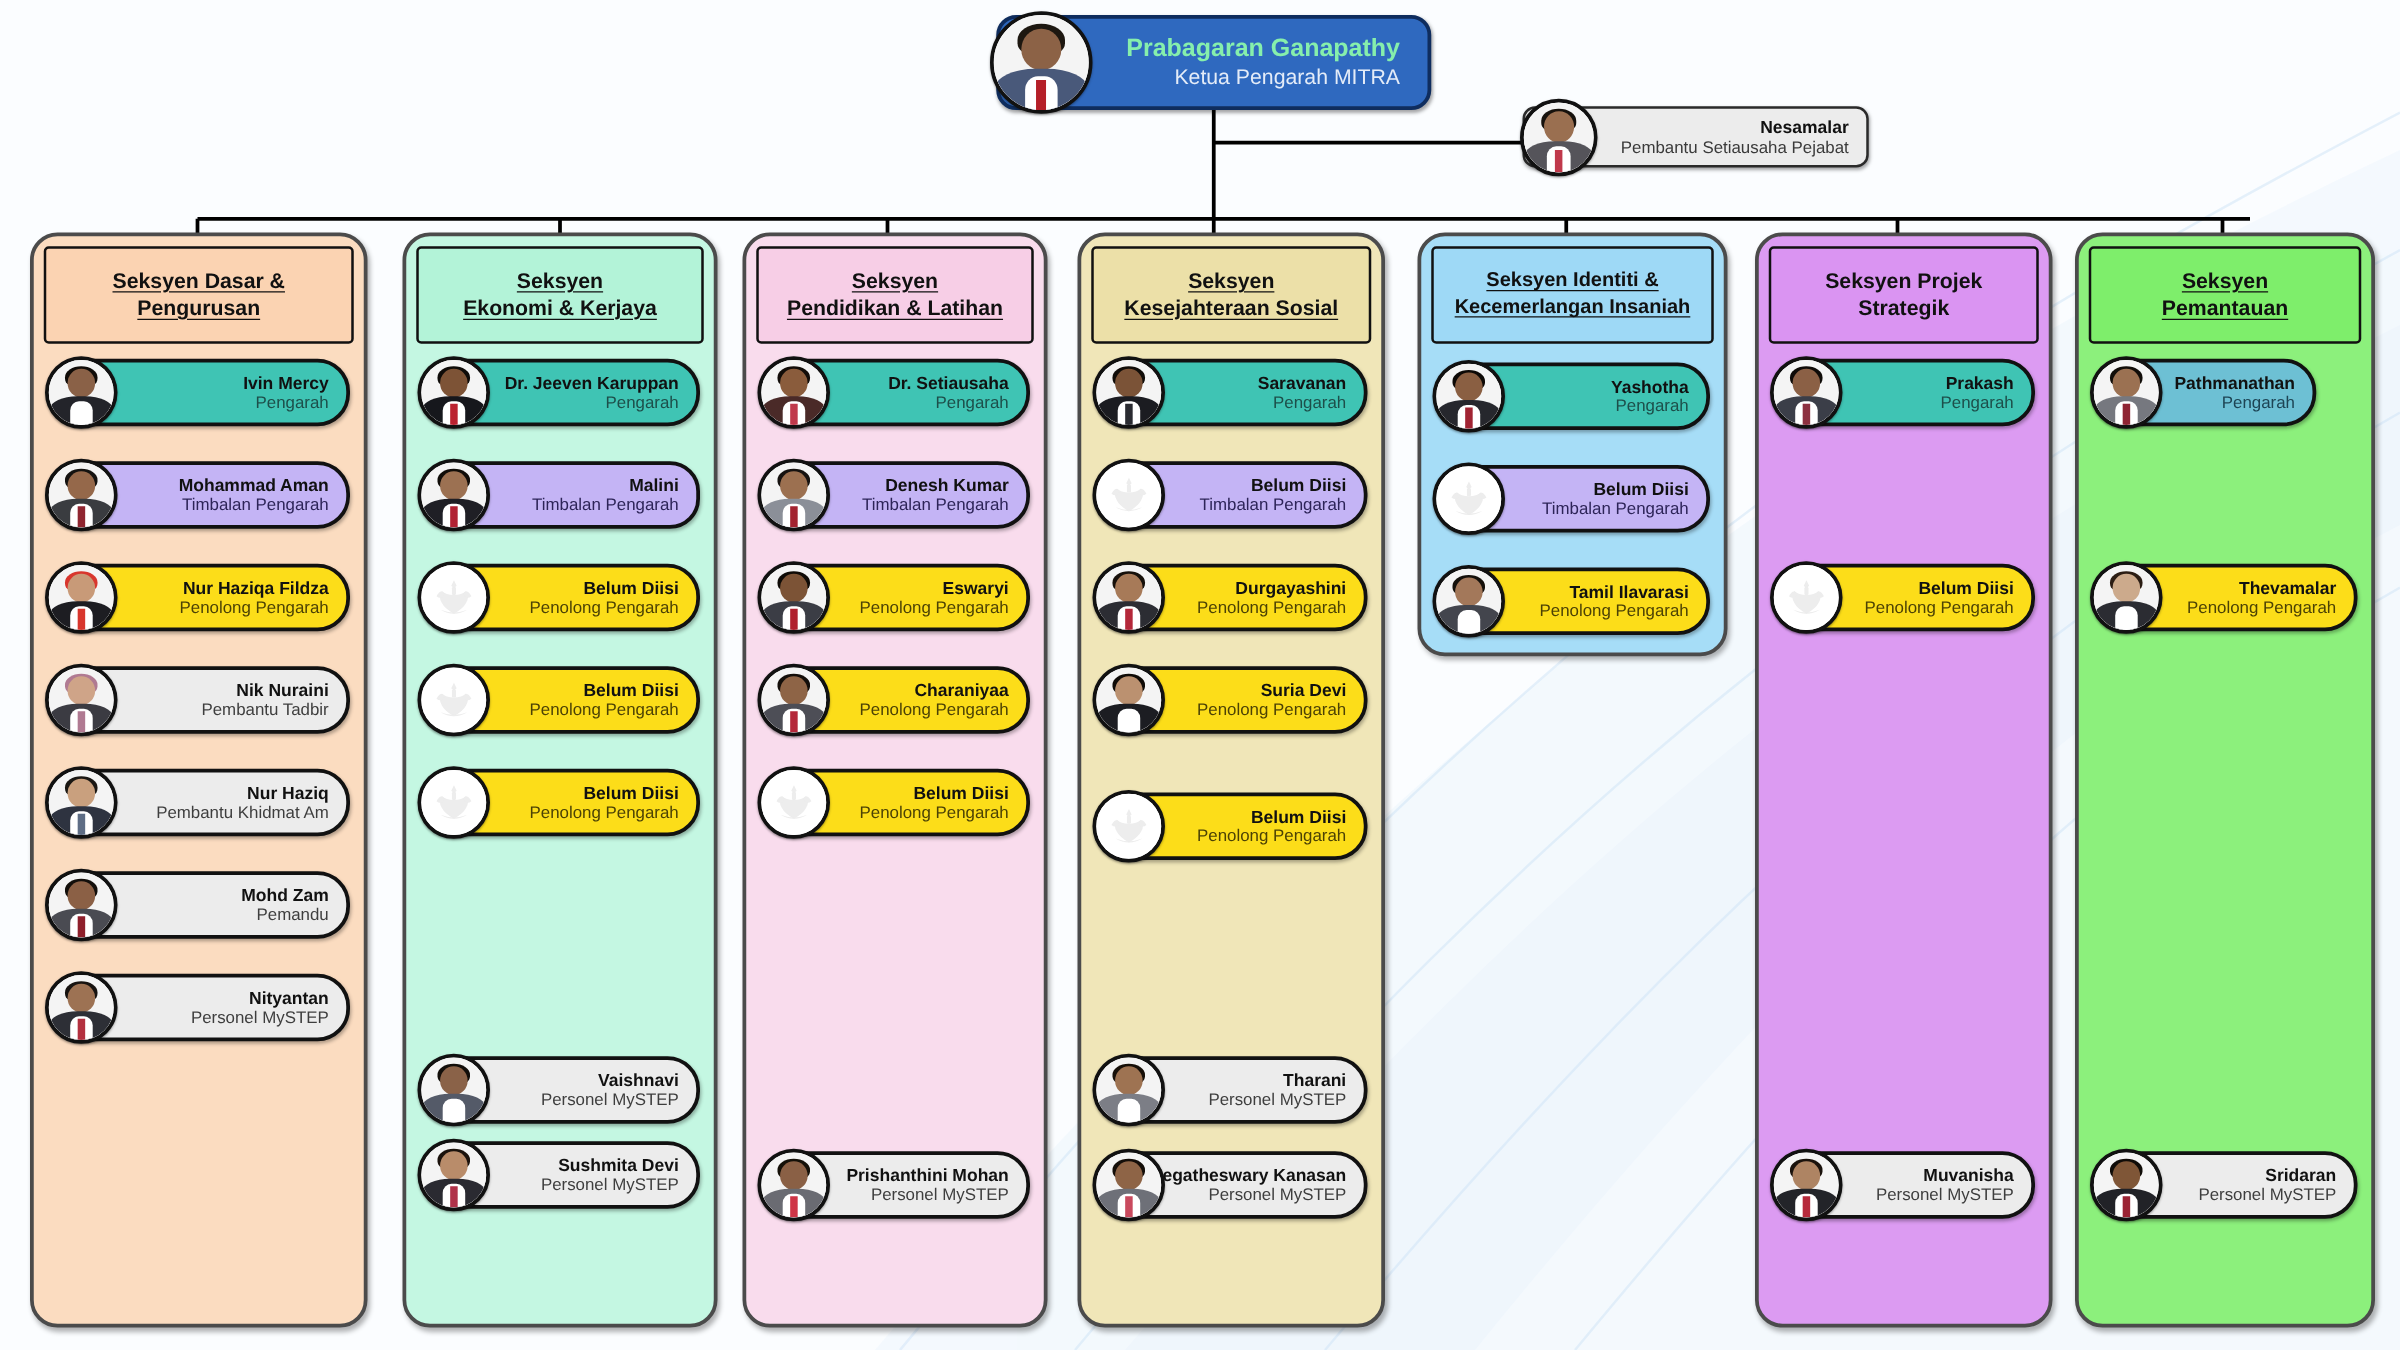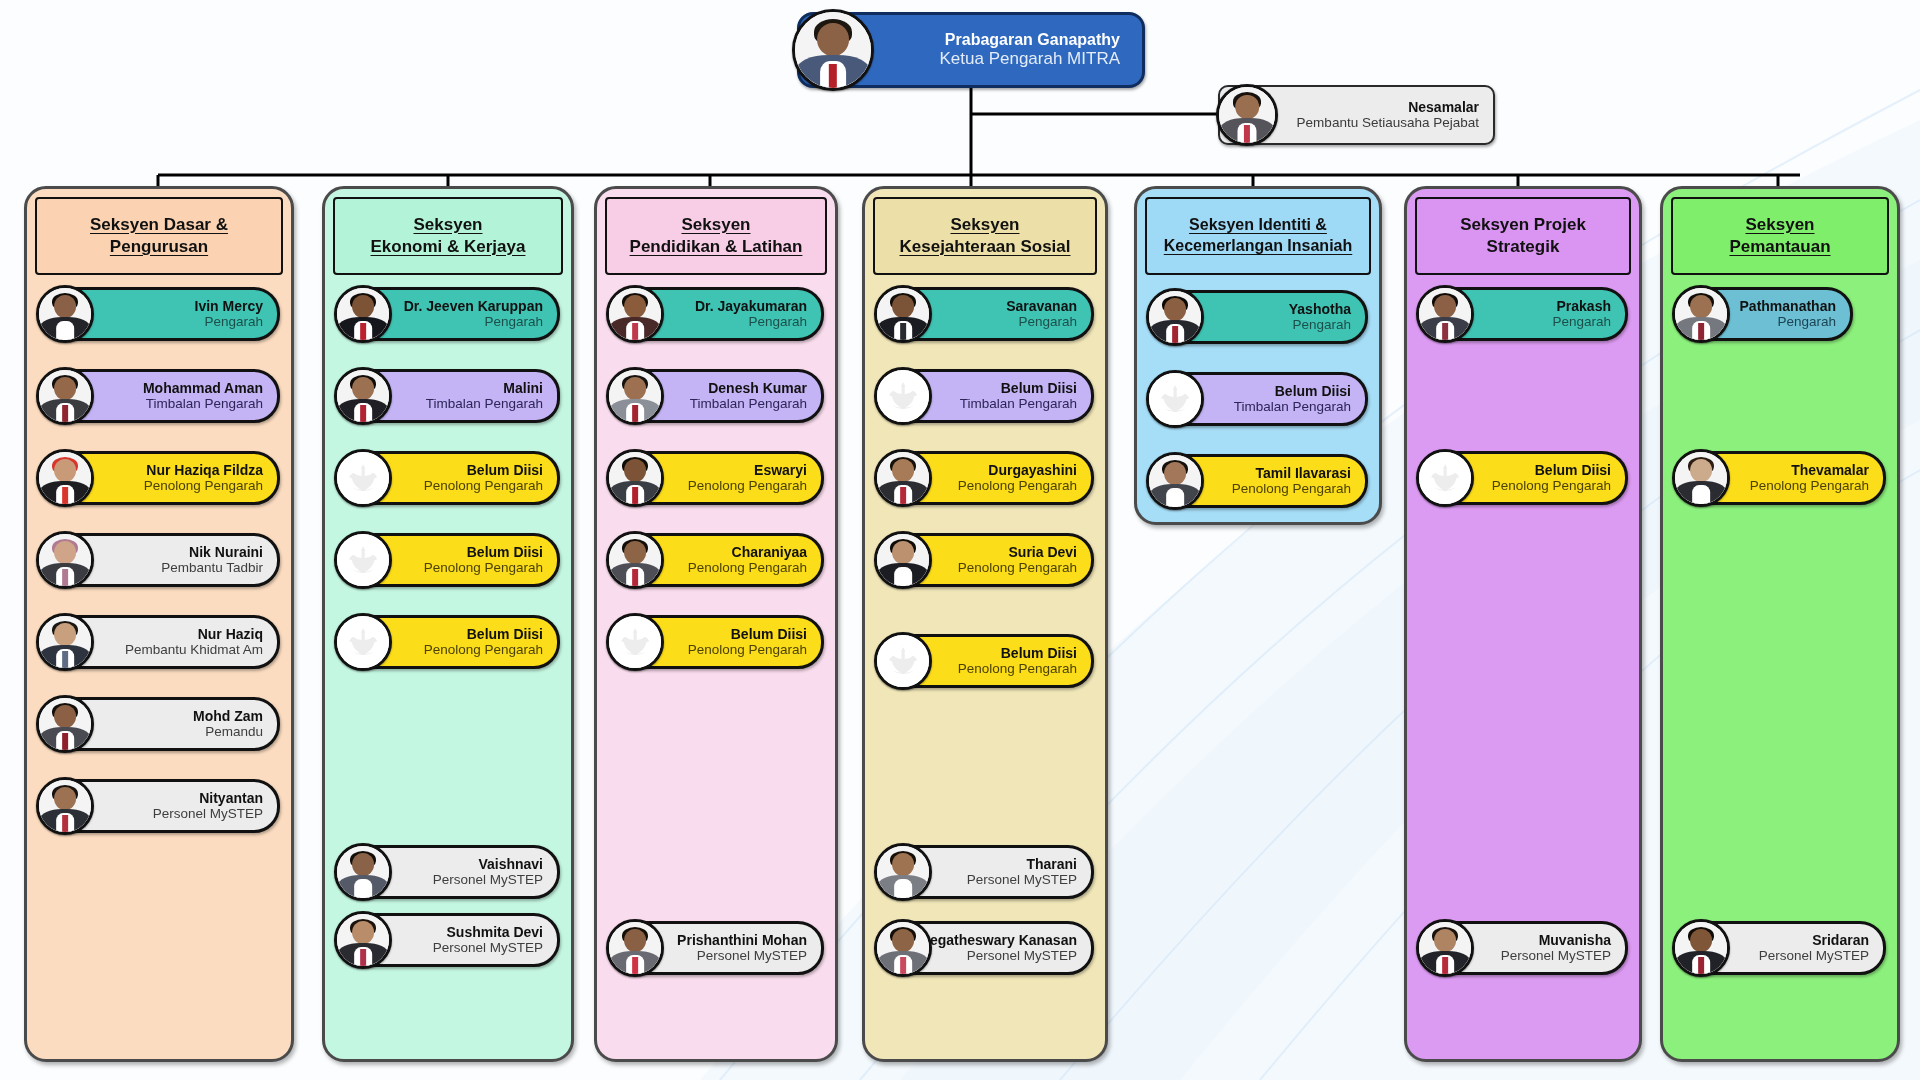--- a/index.html
+++ b/index.html
@@ -47,26 +47,26 @@
   .pill-name { font-weight: bold; display: block; }
   .pill-role { display: block; }
 
   
   #root-node {
     left: 797px; top: 12px; width: 348px; height: 76px;
     background: #2f69bf; border-radius: 16px; border: 3px solid #0f2d5e;
   }
   #root-node .pill-avatar { width: 82px; height: 82px; left: -8px; }
   #root-node .pill-text { padding-right: 22px; }
-  #root-node .pill-name { color: #ffffff; font-size: 16px; }
+  #root-node .pill-name { color: #86efac; font-size: 20px; }
   #root-node .pill-role { color: #e4ecf8; font-size: 17px; font-weight: normal; }
 
   
   #secretary-node {
-    left: 1218px; top: 85px; width: 277px; height: 60px;
+    left: 1218px; top: 85px; width: 277px; height: 49px;
     background: #ececec; border-radius: 10px; border: 2px solid #2a2a2a;
   }
   #secretary-node .pill-avatar { width: 62px; height: 62px; left: -4px; }
   #secretary-node .pill-name { color: #111; font-size: 14px; }
   #secretary-node .pill-role { color: #3a3a3a; font-size: 13.5px; }
 
   
   .section-col {
     position: absolute;
     border: 3px solid #4b4b4b;
@@ -479,21 +479,21 @@
           <div class="face">
             <div class="bg"></div>
             <div class="hair" style="background:#120d09"></div>
             <div class="head" style="background:#8a5c3c"></div>
             <div class="body" style="background:#4a2a28"></div>
             <div class="shirt"></div>
             <div class="tie" style="background:#c0394b"></div>
           </div>
         </div>
         <div class="pill-text">
-          <span class="pill-name">Dr. Jayakumaran</span>
+          <span class="pill-name">Dr. Setiausaha</span>
           <span class="pill-role">Pengarah</span>
         </div>
       </div>
       <div class="member r-timbalan" style="left: 608px; top: 369px; width: 216px;">
         <div class="pill-avatar">
           <div class="face">
             <div class="bg"></div>
             <div class="hair" style="background:#161210"></div>
             <div class="head" style="background:#9c7050"></div>
             <div class="body" style="background:#8b8f98"></div>

